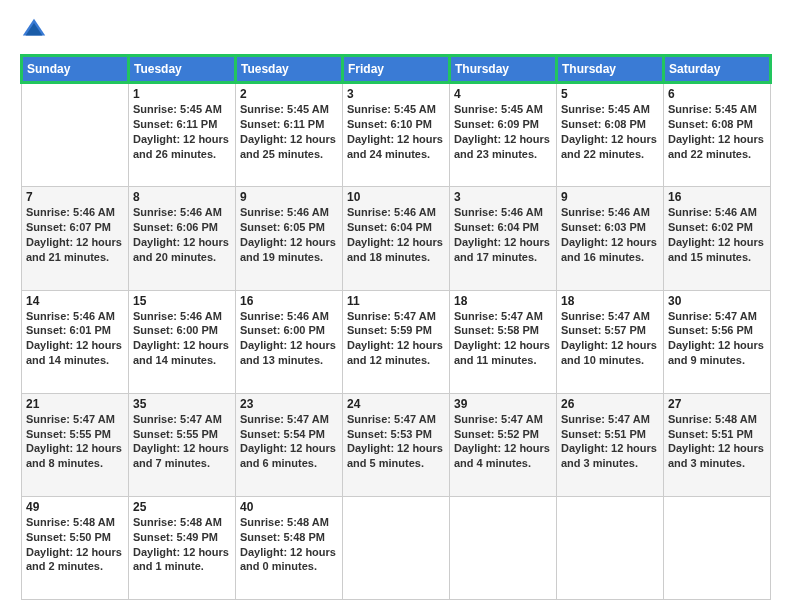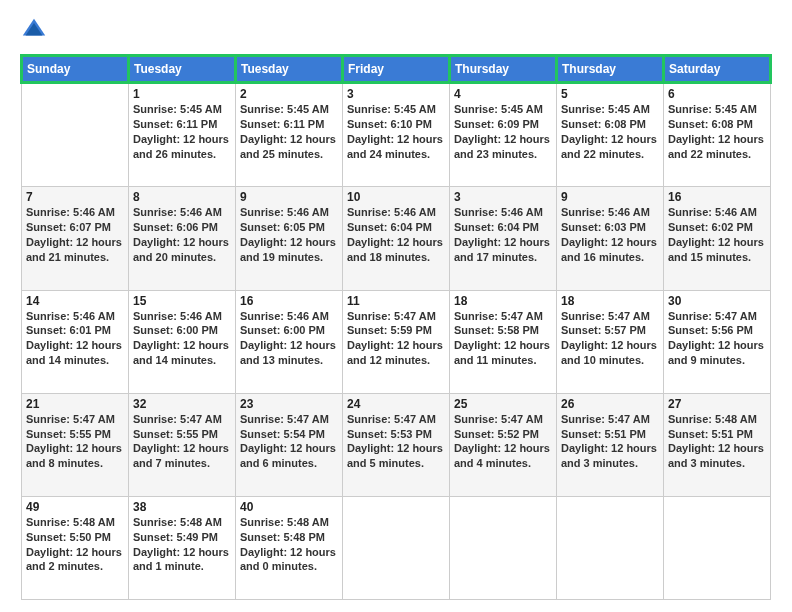--- a/index.html
+++ b/index.html
@@ -277,42 +277,42 @@
         </tr>
         <tr>
           <td>
             <span class="day-number">21</span>
             <div class="day-info" style="white-space: pre-line;">Sunrise: 5:47 AM
 Sunset: 5:55 PM
 Daylight: 12 hours
 and 8 minutes.</div>
           </td>
           <td>
-            <span class="day-number">32</span>
+            <span class="day-number">35</span>
             <div class="day-info" style="white-space: pre-line;">Sunrise: 5:47 AM
 Sunset: 5:55 PM
 Daylight: 12 hours
 and 7 minutes.</div>
           </td>
           <td>
             <span class="day-number">23</span>
             <div class="day-info" style="white-space: pre-line;">Sunrise: 5:47 AM
 Sunset: 5:54 PM
 Daylight: 12 hours
 and 6 minutes.</div>
           </td>
           <td>
             <span class="day-number">24</span>
             <div class="day-info" style="white-space: pre-line;">Sunrise: 5:47 AM
 Sunset: 5:53 PM
 Daylight: 12 hours
 and 5 minutes.</div>
           </td>
           <td>
-            <span class="day-number">25</span>
+            <span class="day-number">39</span>
             <div class="day-info" style="white-space: pre-line;">Sunrise: 5:47 AM
 Sunset: 5:52 PM
 Daylight: 12 hours
 and 4 minutes.</div>
           </td>
           <td>
             <span class="day-number">26</span>
             <div class="day-info" style="white-space: pre-line;">Sunrise: 5:47 AM
 Sunset: 5:51 PM
 Daylight: 12 hours
@@ -328,21 +328,21 @@
         </tr>
         <tr>
           <td>
             <span class="day-number">49</span>
             <div class="day-info" style="white-space: pre-line;">Sunrise: 5:48 AM
 Sunset: 5:50 PM
 Daylight: 12 hours
 and 2 minutes.</div>
           </td>
           <td>
-            <span class="day-number">38</span>
+            <span class="day-number">25</span>
             <div class="day-info" style="white-space: pre-line;">Sunrise: 5:48 AM
 Sunset: 5:49 PM
 Daylight: 12 hours
 and 1 minute.</div>
           </td>
           <td>
             <span class="day-number">40</span>
             <div class="day-info" style="white-space: pre-line;">Sunrise: 5:48 AM
 Sunset: 5:48 PM
 Daylight: 12 hours

